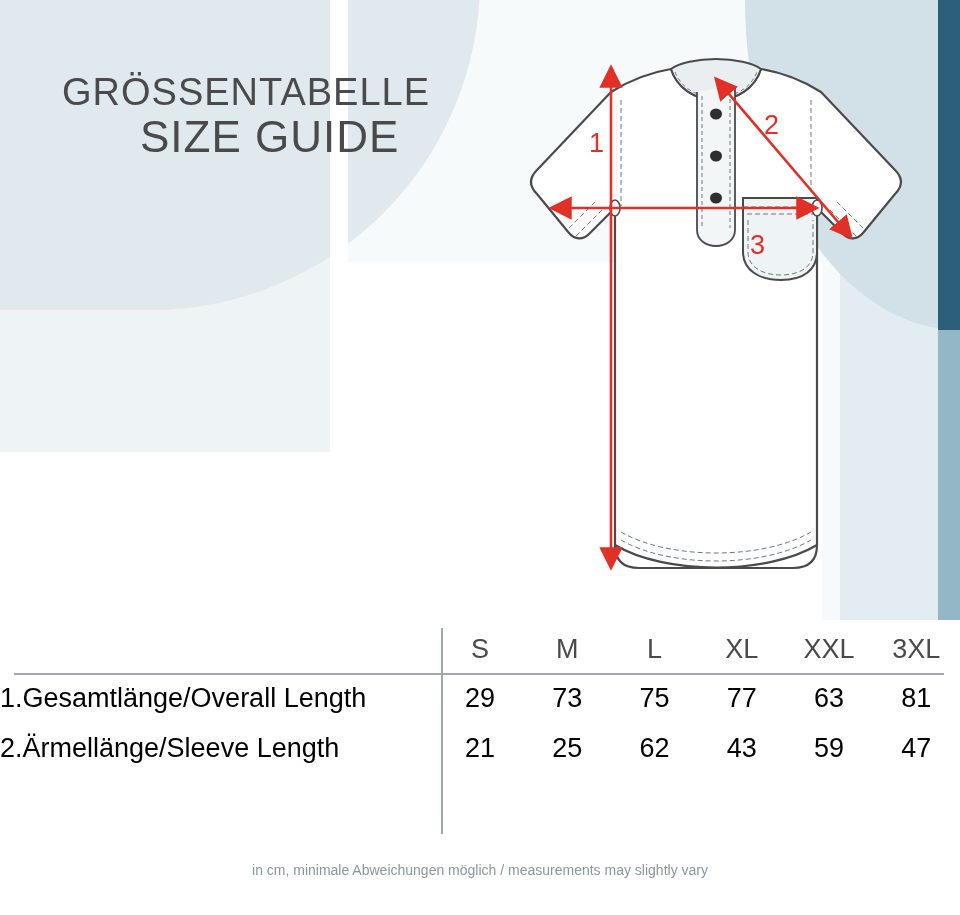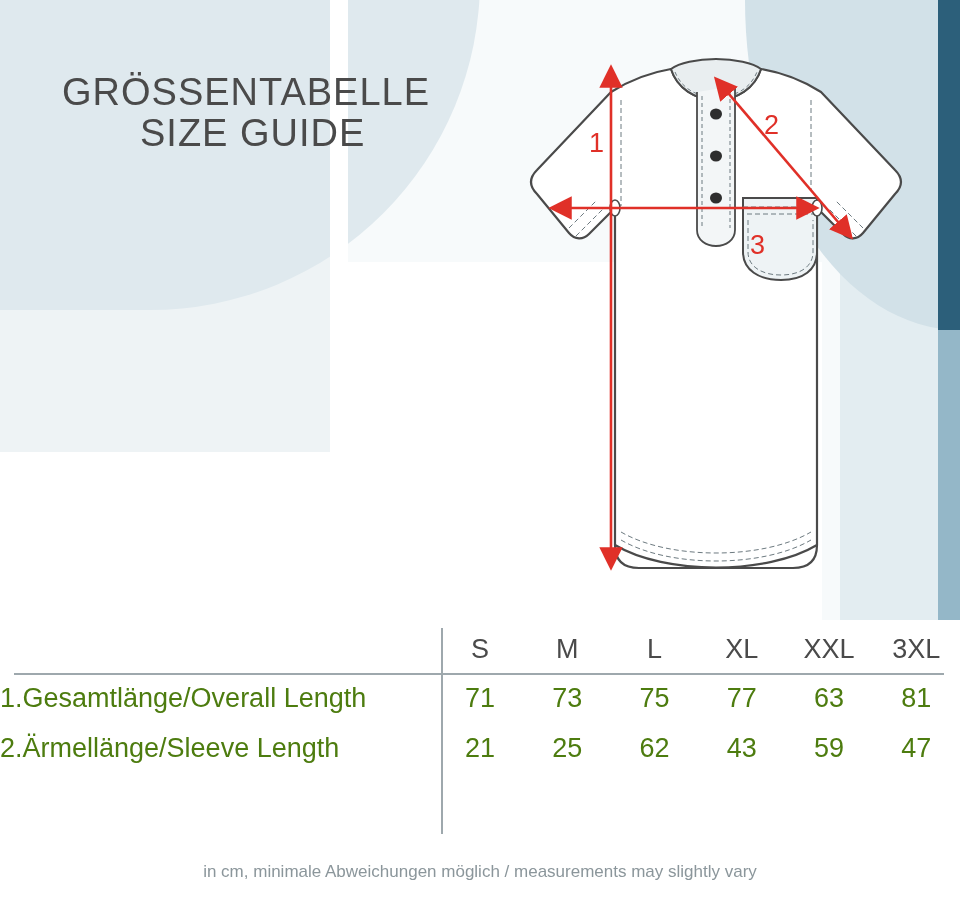--- a/index.html
+++ b/index.html
@@ -100,21 +100,21 @@
     left: 62px; top: 72px;
     line-height: 1.08;
   }
   .title-line1 {
     font-size: 38px;
     letter-spacing: 1px;
     color: #4a4a4a;
     font-weight: 400;
   }
   .title-line2 {
-    font-size: 38px;
+    font-size: 44px;
     letter-spacing: 1px;
     color: #4a4a4a;
     font-weight: 400;
     padding-left: 78px;
   }
 
   
   .shirt-svg {
     position: absolute;
     left: 425px; top: 40px;
@@ -149,21 +149,21 @@
   .hdr-row td {
     height: 48px;
     font-size: 27px;
     color: #4a4a4a;
     text-align: center;
     vertical-align: middle;
   }
   .row td {
     height: 50px;
     font-size: 27px;
-    color: #4d7c0f;
+    color: #000000;
     vertical-align: middle;
   }
   td.label-cell {
     text-align: left;
     padding-left: 14px;
     width: 435px;
     white-space: nowrap;
   }
   td.val-cell {
     text-align: center;
@@ -184,21 +184,21 @@
     width: 930px;
     height: 2px;
     background: #9ea8ad;
   }
 
   .footnote {
     position: absolute;
     left: 0; top: 862px;
     width: 960px;
     text-align: center;
-    font-size: 17px;
+    font-size: 14px;
     color: #8b969b;
   }
 </style>
 </head>
 <body>
 
 <div id="page">
 
   <div class="bg-layer">
     <div class="bg-band-light"></div>
@@ -311,21 +311,21 @@
           <td class="label-cell"></td>
           <td class="val-cell">S</td>
           <td class="val-cell">M</td>
           <td class="val-cell">L</td>
           <td class="val-cell">XL</td>
           <td class="val-cell">XXL</td>
           <td class="val-cell">3XL</td>
         </tr>
         <tr class="row">
           <td class="label-cell">1.Gesamtlänge/Overall Length</td>
-          <td class="val-cell">71</td>
+          <td class="val-cell">29</td>
           <td class="val-cell">73</td>
           <td class="val-cell">75</td>
           <td class="val-cell">77</td>
           <td class="val-cell">63</td>
           <td class="val-cell">81</td>
         </tr>
         <tr class="row">
           <td class="label-cell">2.Ärmellänge/Sleeve Length</td>
           <td class="val-cell">21</td>
           <td class="val-cell">25</td>

